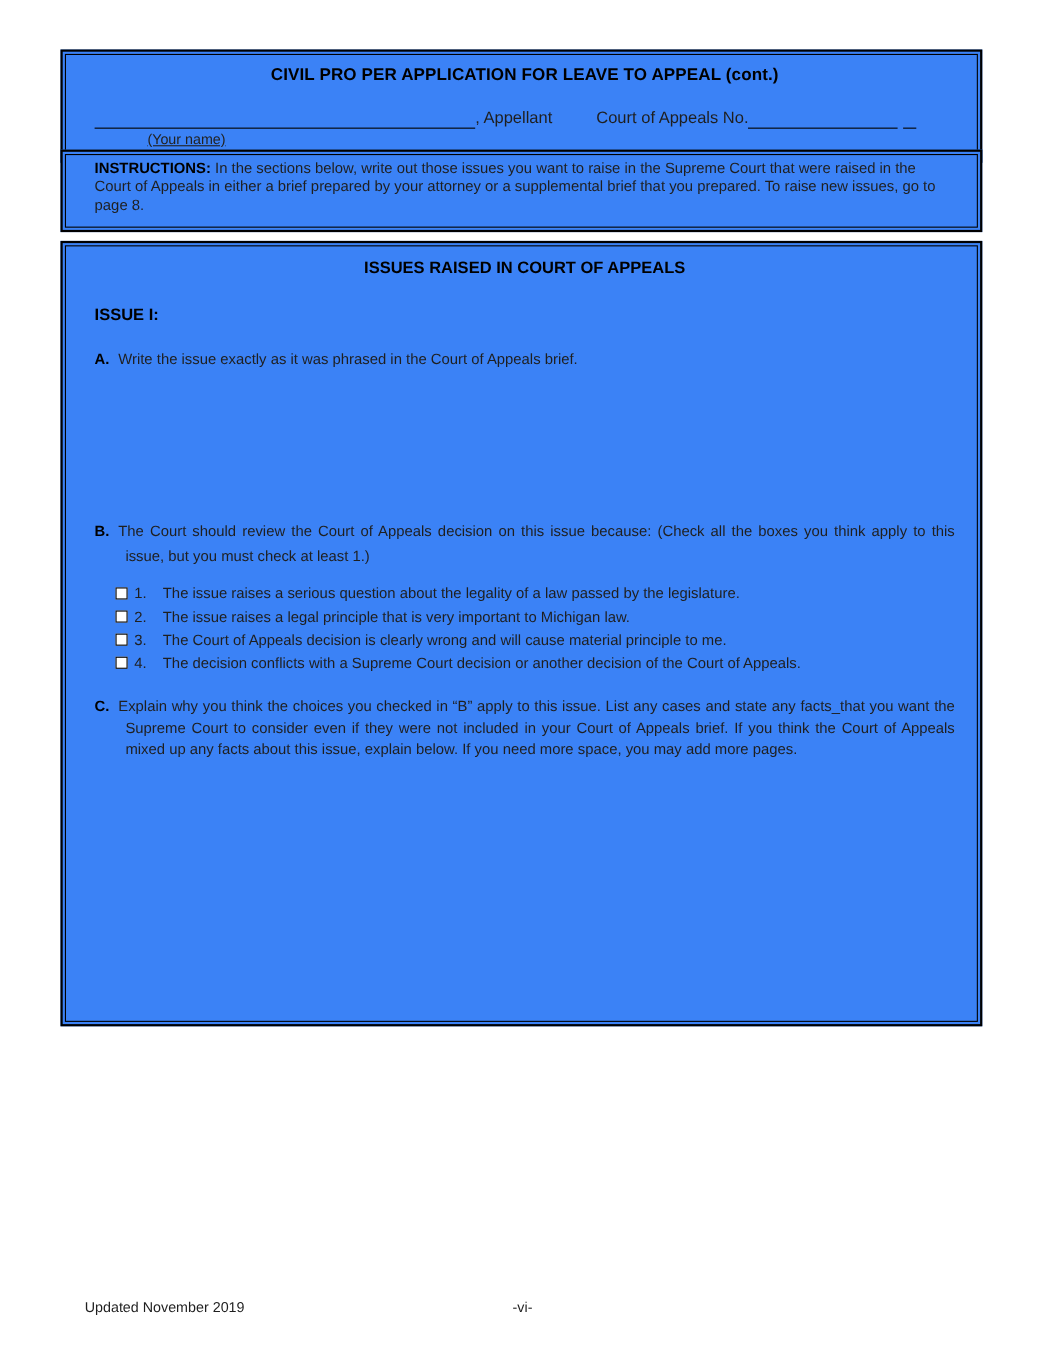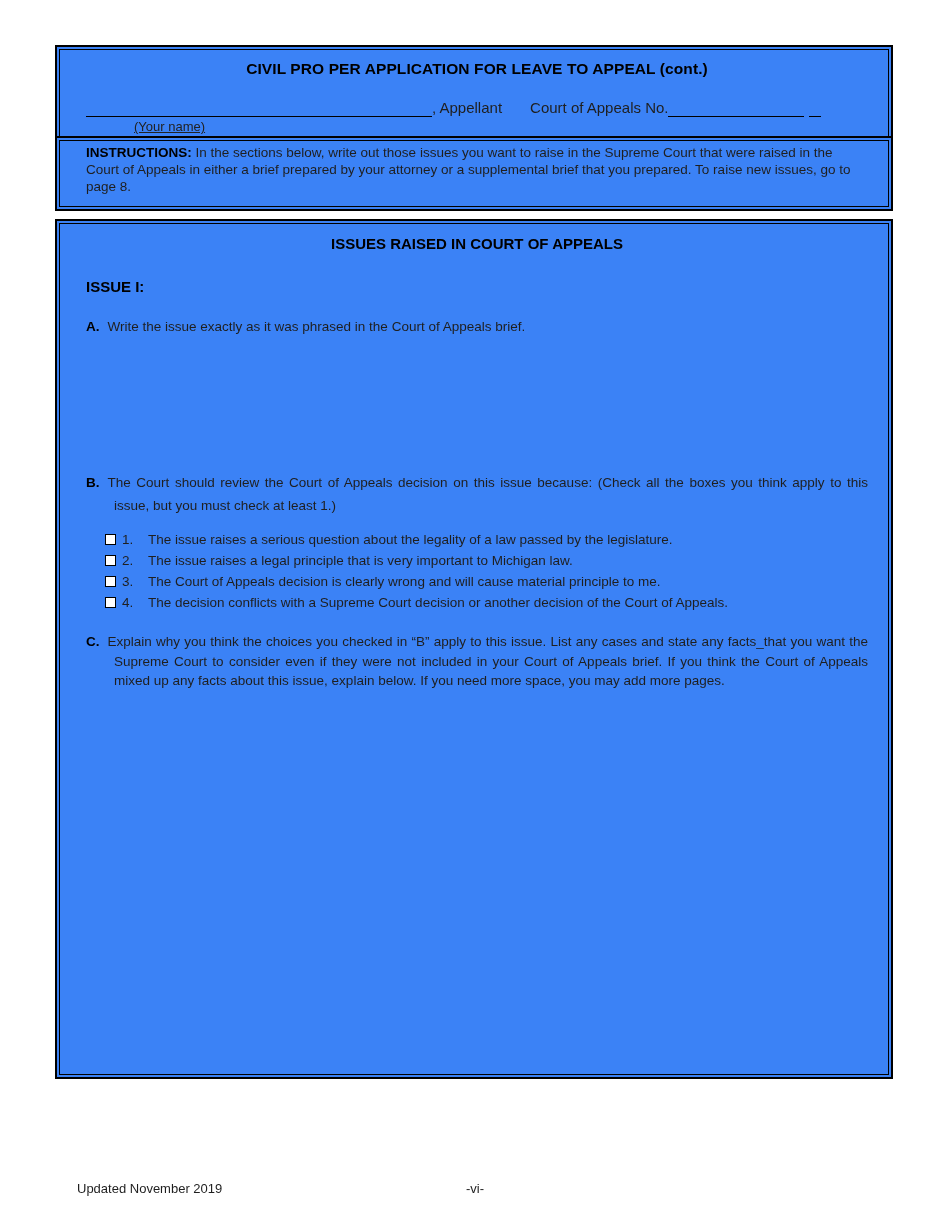--- a/index.html
+++ b/index.html
@@ -22,34 +22,34 @@
   
   .header-box { top: 45px; height: 103px; }
   .header-inner { padding: 9px 20px 0 26px; }
   .form-title {
     text-align: center; font-weight: bold; font-size: 15.5px; color: #000;
     letter-spacing: 0.1px; line-height: 19px;
   }
   .appellant-row { display: flex; align-items: flex-end; margin-top: 20px; font-size: 15px; height: 19px; }
   .write-line { display: inline-block; border-bottom: 1px solid #000; height: 19px; }
   .name-line { width: 346px; }
-  .appellant-label { margin-right: 28px; line-height: 19px; white-space: pre; }
+  .appellant-label { margin-right: 40px; line-height: 19px; white-space: pre; }
   .coa-label { line-height: 19px; white-space: pre; }
   .coa-line { width: 136px; }
   .short-line { width: 12px; margin-left: 5px; }
   .name-caption { font-size: 13px; margin: 2px 0 0 48px; color: #222; text-decoration: underline; }
 
   
   .instructions-box { top: 136px; height: 75px; }
   .instructions-inner { padding: 3px 20px 0 26px; }
   .instructions-text { margin: 0; font-size: 13.5px; line-height: 17px; }
   .ilabel { font-weight: bold; color: #000; }
 
   
-  .main-box { top: 219px; height: 860px; }
+  .main-box { top: 219px; height: 714px; }
   .main-inner { padding: 11px 20px 24px 26px; display: flex; flex-direction: column; }
   .section-heading { text-align: center; font-weight: bold; font-size: 15px; color: #000; line-height: 18px; }
   .issue-label { font-weight: bold; font-size: 15px; color: #000; margin-top: 24px; line-height: 19px; }
   .hang { margin: 0; padding-left: 28px; text-indent: -28px; font-size: 13.5px; }
   .sec-label { font-weight: bold; color: #000; padding-right: 8px; }
   .para-a { margin-top: 22px; line-height: 17px; }
   .write-area { width: 100%; }
   .area-a { height: 136px; }
   .para-b { line-height: 23px; text-align: justify; }
   .cb-list { margin-top: 14px; padding-left: 19px; }

